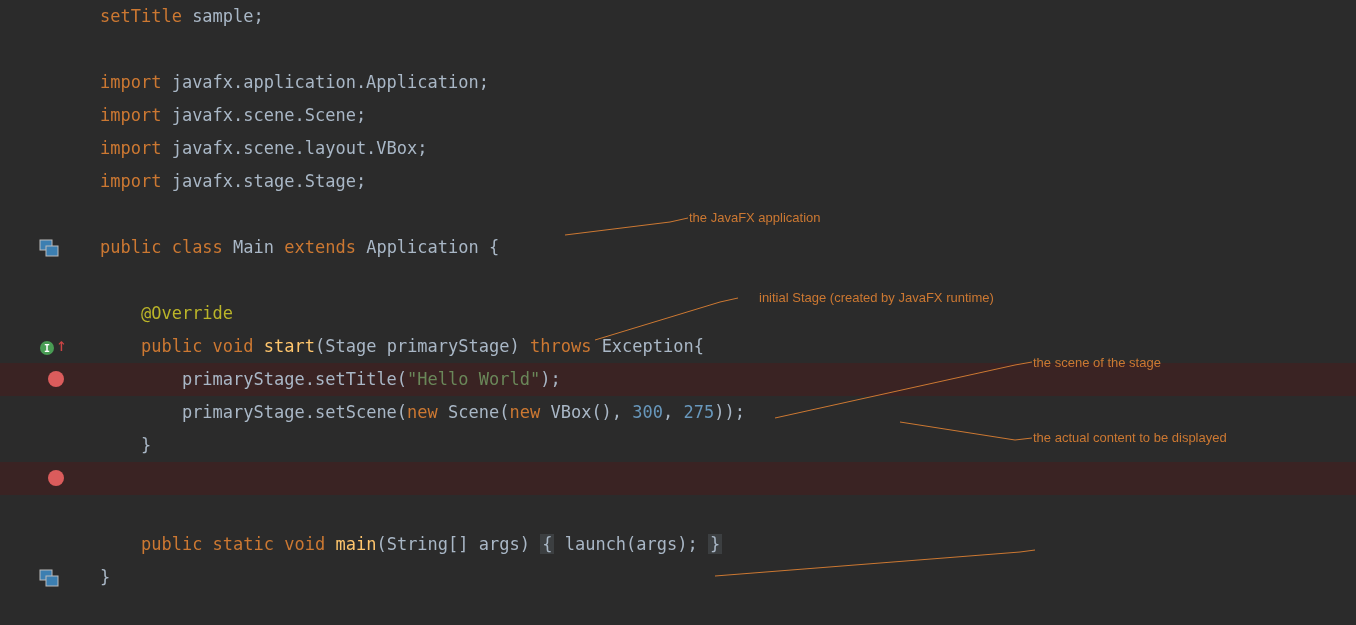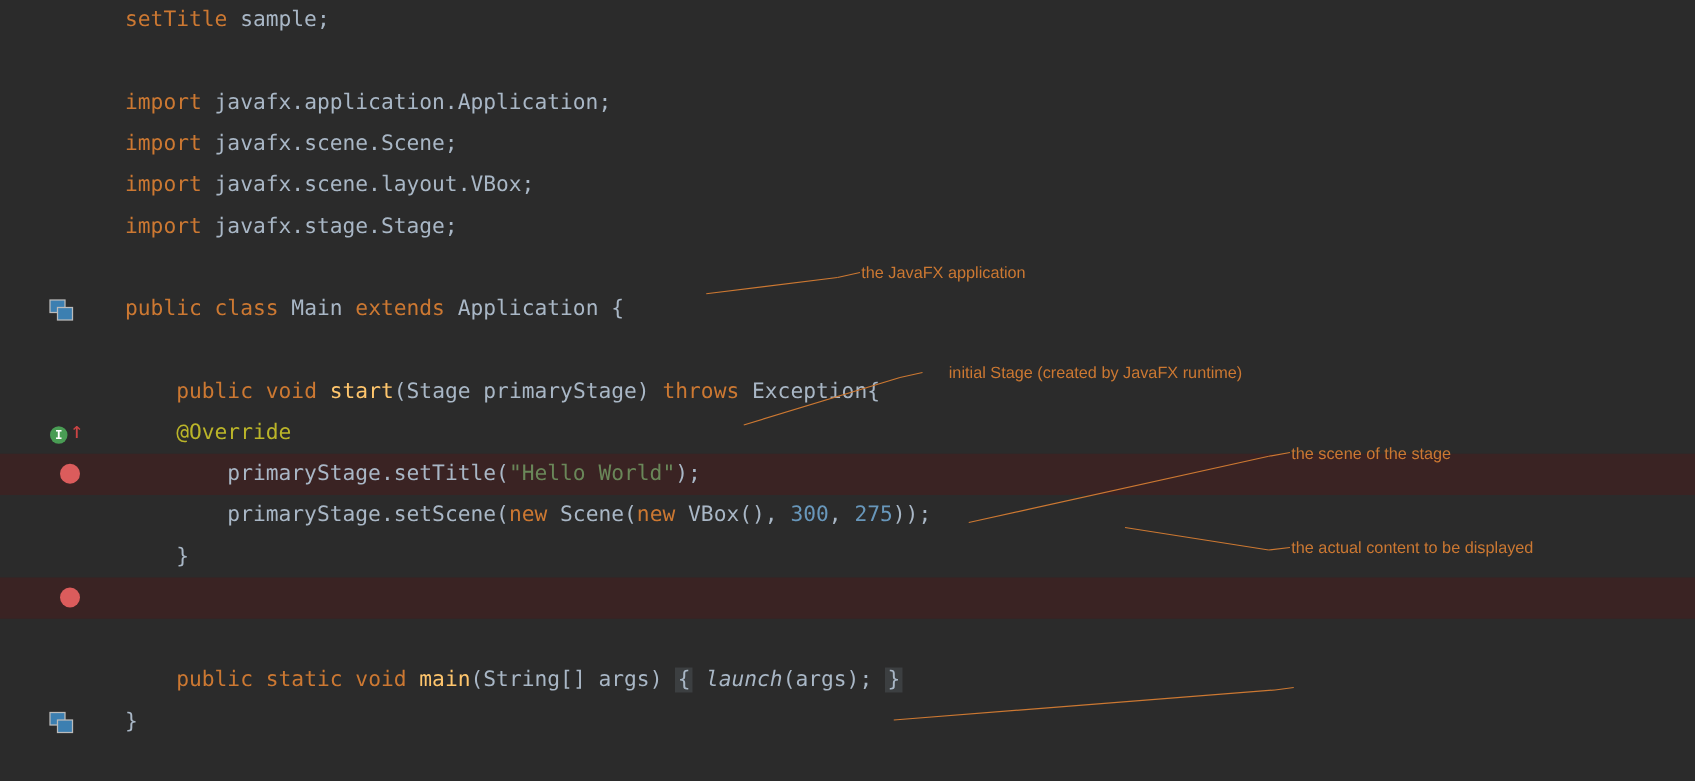--- a/index.html
+++ b/index.html
@@ -43,21 +43,21 @@
     width: 1356px;
     height: 33px;
   }
   .bp-bg-1 { top: 363px; background: #3a2323; }
   .bp-bg-2 { top: 462px; background: #3a2323; }
   .kw { color: #cc7832; }
   .str { color: #6a8759; }
   .num { color: #6897bb; }
   .anno { color: #bbb529; }
   .method { color: #ffc66d; }
-  .italic { font-style: italic; }
+  .italic { }
   .dim-brace { background: #3c3f41; color: #a9b7c6; padding: 0 2px; }
 
   .gutter-icon {
     position: absolute;
     width: 24px;
     height: 24px;
   }
   .impl-icon {
     left: 38px;
   }
@@ -136,22 +136,22 @@
   <div class="code-area">
     <div class="line"><span class="kw">setTitle</span><span> sample;</span></div>
     <div class="line"></div>
     <div class="line"><span class="kw">import</span><span> javafx.application.Application;</span></div>
     <div class="line"><span class="kw">import</span><span> javafx.scene.Scene;</span></div>
     <div class="line"><span class="kw">import</span><span> javafx.scene.layout.VBox;</span></div>
     <div class="line"><span class="kw">import</span><span> javafx.stage.Stage;</span></div>
     <div class="line"></div>
     <div class="line"><span class="kw">public</span><span class="kw"> class</span><span> Main</span><span class="kw"> extends</span><span> Application </span><span>{</span></div>
     <div class="line"></div>
+    <div class="line">    <span class="anno">@Override</span></div>
     <div class="line">    <span class="kw">public</span><span class="kw"> void</span><span class="method"> start</span><span>(</span><span>Stage </span><span>primaryStage</span><span>)</span><span class="kw"> throws</span><span> Exception</span><span>{</span></div>
-    <div class="line">    <span class="anno">@Override</span></div>
     <div class="line">        <span>primaryStage</span><span>.</span><span>setTitle</span><span>(</span><span class="str">"Hello World"</span><span>);</span></div>
     <div class="line">        <span>primaryStage</span><span>.</span><span>setScene</span><span>(</span><span class="kw">new</span><span> Scene(</span><span class="kw">new</span><span> VBox(), </span><span class="num">300</span><span>, </span><span class="num">275</span><span>));</span></div>
     <div class="line">    <span>}</span></div>
     <div class="line"></div>
     <div class="line"></div>
     <div class="line">    <span class="kw">public</span><span class="kw"> static</span><span class="kw"> void</span><span class="method"> main</span><span>(</span><span>String[] args</span><span>) </span><span class="dim-brace">{</span><span class="italic"> launch</span><span>(args); </span><span class="dim-brace">}</span></div>
     <div class="line"><span>}</span></div>
   </div>
 
   <div class="annotation" style="left:689px; top:210px">the JavaFX application</div>

